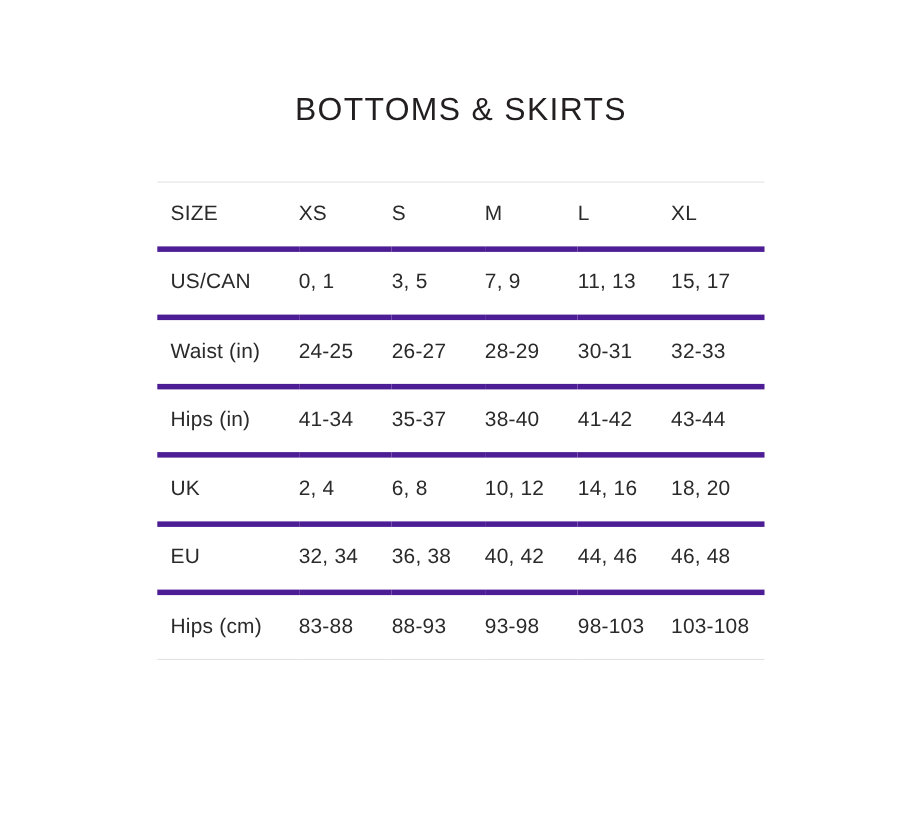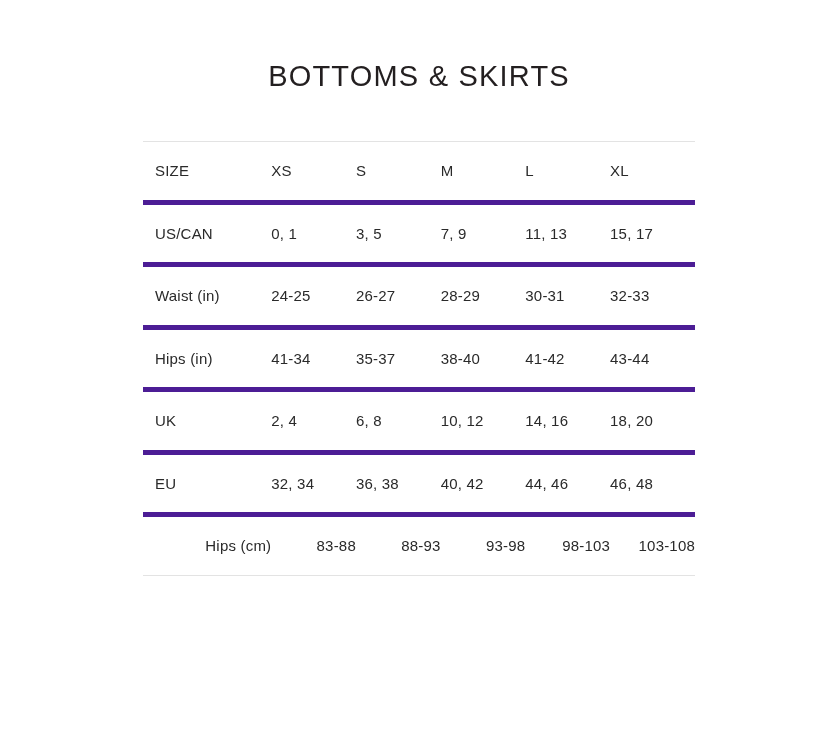--- a/index.html
+++ b/index.html
@@ -20,51 +20,50 @@
     box-sizing: border-box;
     position: relative;
   }
   .title {
     text-align: center;
     font-size: 29px;
     font-weight: 400;
     letter-spacing: 1.2px;
     color: #231f20;
     margin: 0;
-    padding-top: 60px;
+    padding-top: 84px;
     font-family: "Liberation Sans", sans-serif;
   }
   .table-wrap {
     margin: 0 auto;
     padding-top: 48px;
     width: 552px;
   }
   table.size-chart {
     width: 100%;
     border-collapse: collapse;
-    font-size: 15px;
+    font-size: 19px;
     font-weight: 400;
     color: #2a2a2a;
   }
   table.size-chart th,
   table.size-chart td {
     text-align: left;
     padding: 0;
     height: 57.5px;
     vertical-align: middle;
     border-top: 5px solid #4c1d95;
     font-weight: 400;
     letter-spacing: 0.2px;
   }
   table.size-chart thead th {
     border-top: 1px solid #e3e3e3;
   }
   table.size-chart tbody tr:last-child td {
     border-bottom: 1px solid #e3e3e3;
-    text-align: right;
   }
   table.size-chart th.col-label,
   table.size-chart td.col-label {
     width: 118px;
     padding-left: 12px;
   }
   table.size-chart th.col-val,
   table.size-chart td.col-val {
     width: 86.5px;
   }

